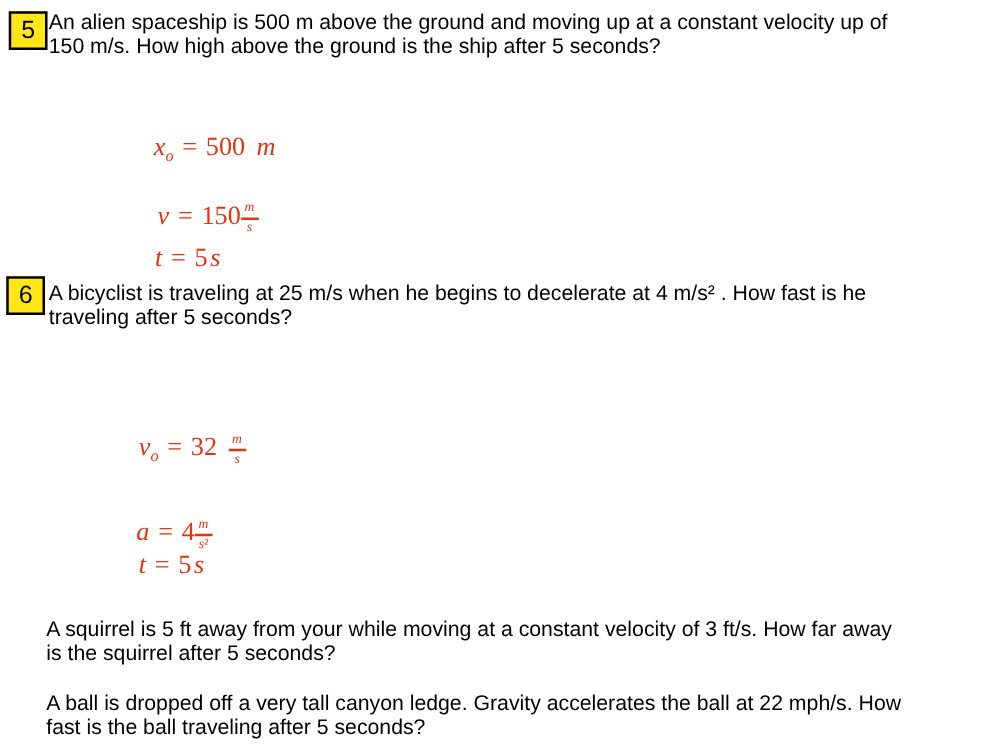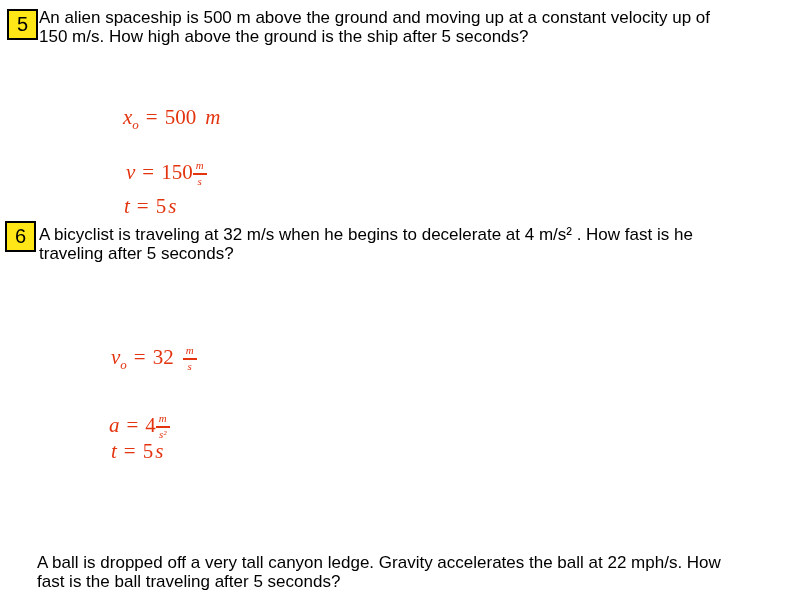--- a/index.html
+++ b/index.html
@@ -97,32 +97,34 @@
     <span class="mvar">v</span><span class="meq">=</span><span class="mval">150</span><span class="frac"><span class="fnum">m</span><span class="fden">s</span></span>
   </div>
 
   <div class="math" id="m5l3">
     <span class="mvar">t</span><span class="meq">=</span><span class="mval">5</span><span class="munit nogap">s</span>
   </div>
 
   <div class="badge" id="badge6">
     <span>6</span>
   </div>
-  <div class="ptext" id="p6text">A bicyclist is traveling at 32 m/s when he begins to decelerate at 4 m/s² . How fast is he
+  <div class="ptext" id="p6text">A bicyclist is traveling at 25 m/s when he begins to decelerate at 4 m/s² . How fast is he
 traveling after 5 seconds?</div>
 
   <div class="math" id="m6l1">
     <span class="mvar">v</span><sub class="msub">o</sub><span class="meq">=</span><span class="mval">32</span><span class="frac gap"><span class="fnum">m</span><span class="fden">s</span></span>
   </div>
 
   <div class="math" id="m6l2">
     <span class="mvar">a</span><span class="meq">=</span><span class="mval">4</span><span class="frac"><span class="fnum">m</span><span class="fden">s²</span></span>
   </div>
 
   <div class="math" id="m6l3">
     <span class="mvar">t</span><span class="meq">=</span><span class="mval">5</span><span class="munit nogap">s</span>
   </div>
 
+  <div class="ptext" id="p7text">A squirrel is 5 ft away from your while moving at a constant velocity of 3 ft/s. How far away
+is the squirrel after 5 seconds?</div>
 
   <div class="ptext" id="p8text">A ball is dropped off a very tall canyon ledge. Gravity accelerates the ball at 22 mph/s. How
 fast is the ball traveling after 5 seconds?</div>
 
 </div>
 
 </body></html>

